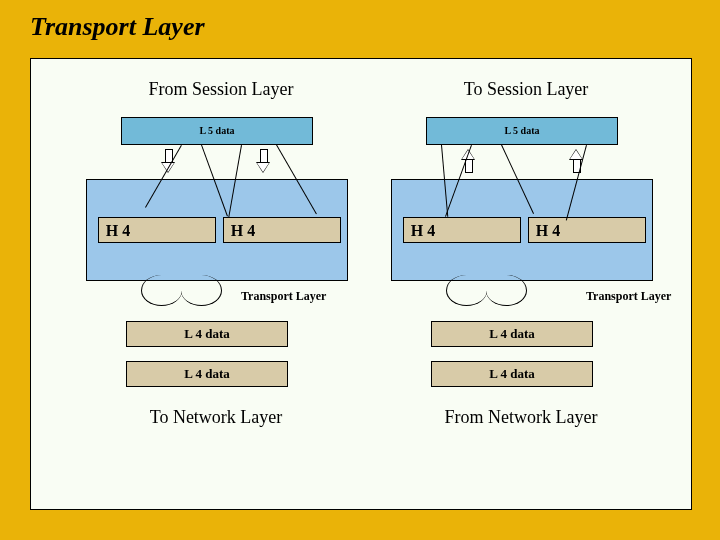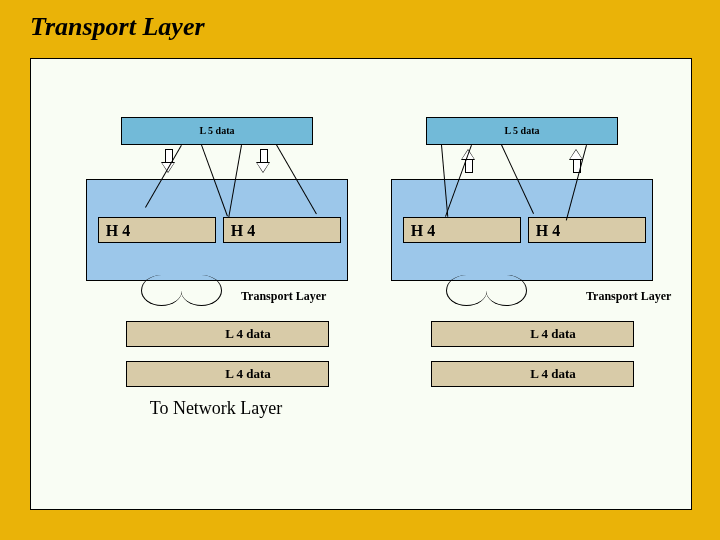--- a/index.html
+++ b/index.html
@@ -77,21 +77,20 @@
   .l4box {
     position: absolute;
     width: 160px;
     height: 24px;
     background: #d8cba8;
     border: 1px solid #000;
     text-align: center;
     font-size: 13px;
     font-weight: bold;
     line-height: 24px;
-    padding-left: 41px;
   }
   .footer {
     position: absolute;
     font-size: 18px;
     text-align: center;
     width: 180px;
   }
   
   .arrow-down, .arrow-up {
     position: absolute;
@@ -157,20 +156,21 @@
   }
 </style>
 </head>
 <body>
 
 <div class="canvas">
   <div class="title">Transport Layer</div>
 
   <div class="frame">
 
+    <div class="heading" style="left:90px; top:20px;">From Session Layer</div>
     <div class="l5box" style="left:90px; top:58px;">L 5 data</div>
 
     <div class="arrow-down" style="left:130px; top:90px;">
         <div class="shaft"></div>
         <div class="head"></div>
       </div>
     <div class="arrow-down" style="left:225px; top:90px;">
         <div class="shaft"></div>
         <div class="head"></div>
       </div>
@@ -188,24 +188,25 @@
     <div class="thinline" style="left:245px; top:86px; height:80px; transform:rotate(-30deg);"></div>
 
     <div class="tl-label" style="left:210px; top:230px;">Transport Layer</div>
 
     <div class="curve" style="left:110px; top:216px; width:40px; height:30px; border-top:none; border-right:none;"></div>
     <div class="curve" style="left:150px; top:216px; width:40px; height:30px; border-top:none; border-left:none;"></div>
 
     <div class="l4box" style="left:95px; top:262px;">L 4 data</div>
     <div class="l4box" style="left:95px; top:302px;">L 4 data</div>
 
-    <div class="footer" style="left:95px; top:339px;">
+    <div class="footer" style="left:95px; top:348px;">
       <span>To Network Layer</span>
     </div>
 
+    <div class="heading" style="left:395px; top:20px;">To Session Layer</div>
     <div class="l5box" style="left:395px; top:58px;">L 5 data</div>
 
     <div class="arrow-up" style="left:430px; top:90px;">
         <div class="shaft"></div>
         <div class="head"></div>
       </div>
     <div class="arrow-up" style="left:538px; top:90px;">
         <div class="shaft"></div>
         <div class="head"></div>
       </div>
@@ -223,15 +224,18 @@
     <div class="thinline" style="left:555px; top:86px; height:78px; transform:rotate(15deg);"></div>
 
     <div class="tl-label" style="left:555px; top:230px;">Transport Layer</div>
 
     <div class="curve" style="left:415px; top:216px; width:40px; height:30px; border-top:none; border-right:none;"></div>
     <div class="curve" style="left:455px; top:216px; width:40px; height:30px; border-top:none; border-left:none;"></div>
 
     <div class="l4box" style="left:400px; top:262px;">L 4 data</div>
     <div class="l4box" style="left:400px; top:302px;">L 4 data</div>
 
+    <div class="footer" style="left:400px; top:348px;">
+      <span>From Network Layer</span>
+    </div>
 
   </div>
 </div>
 
 </body></html>

